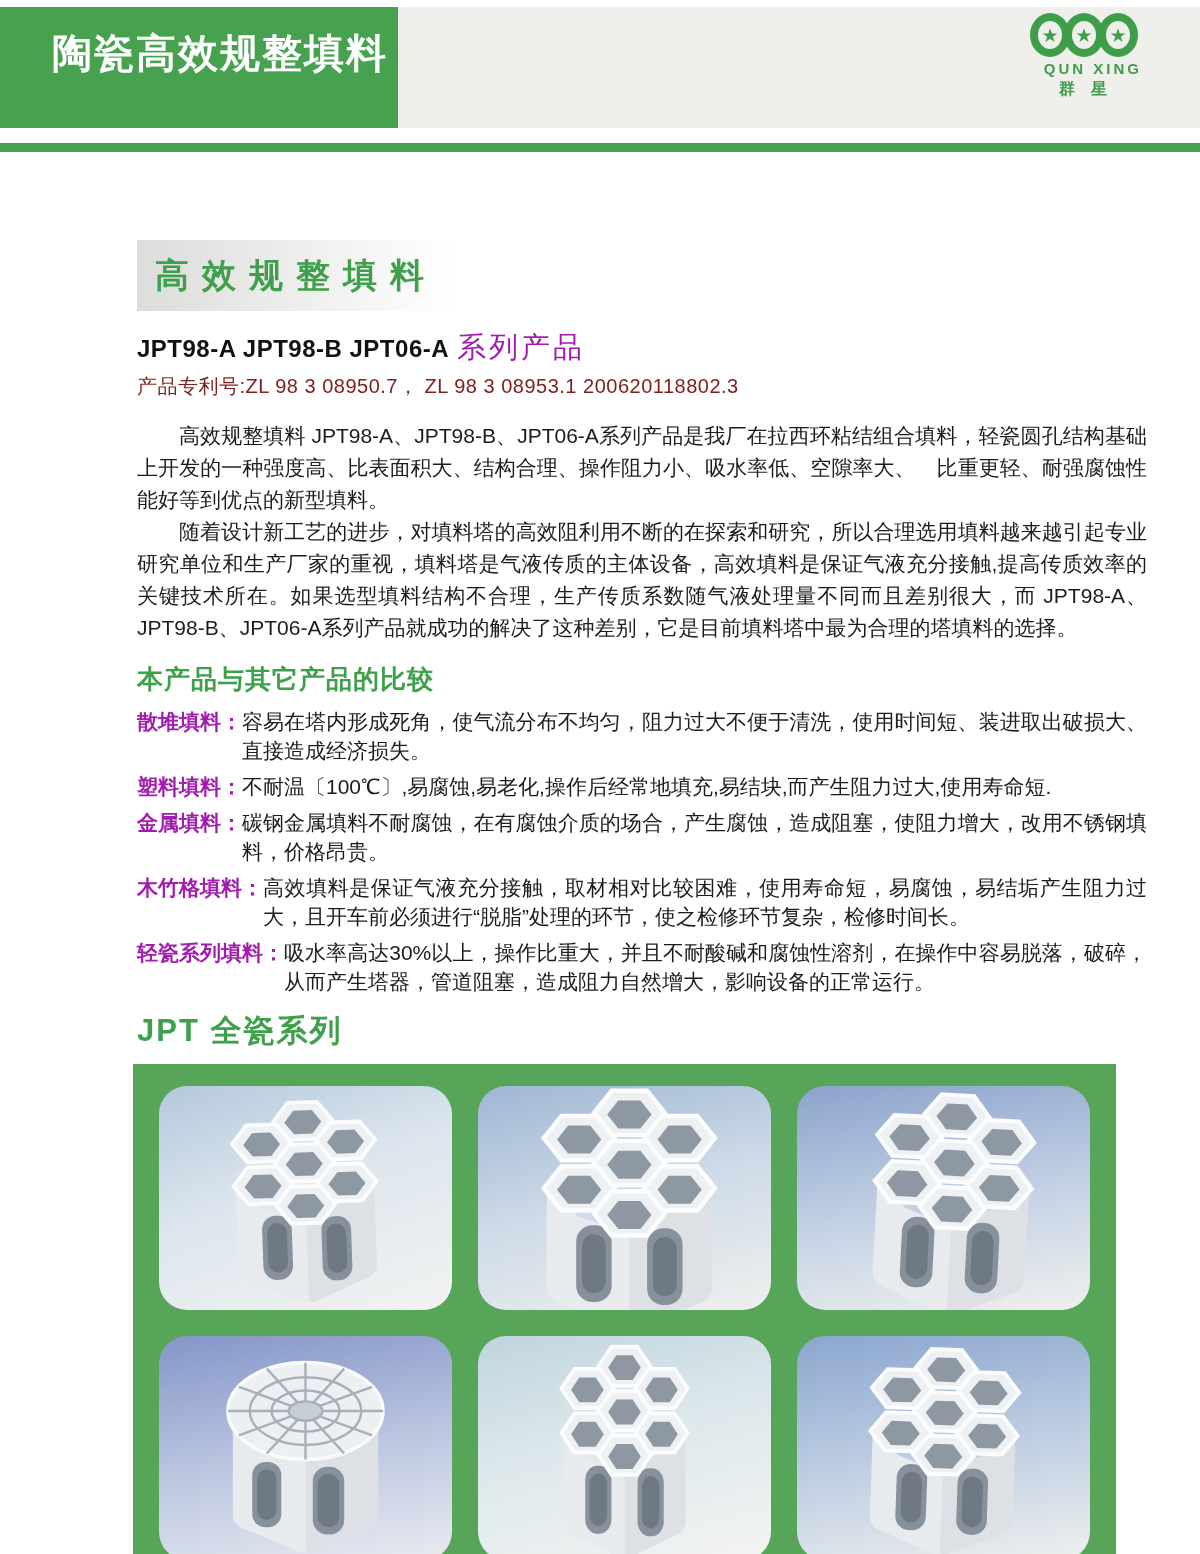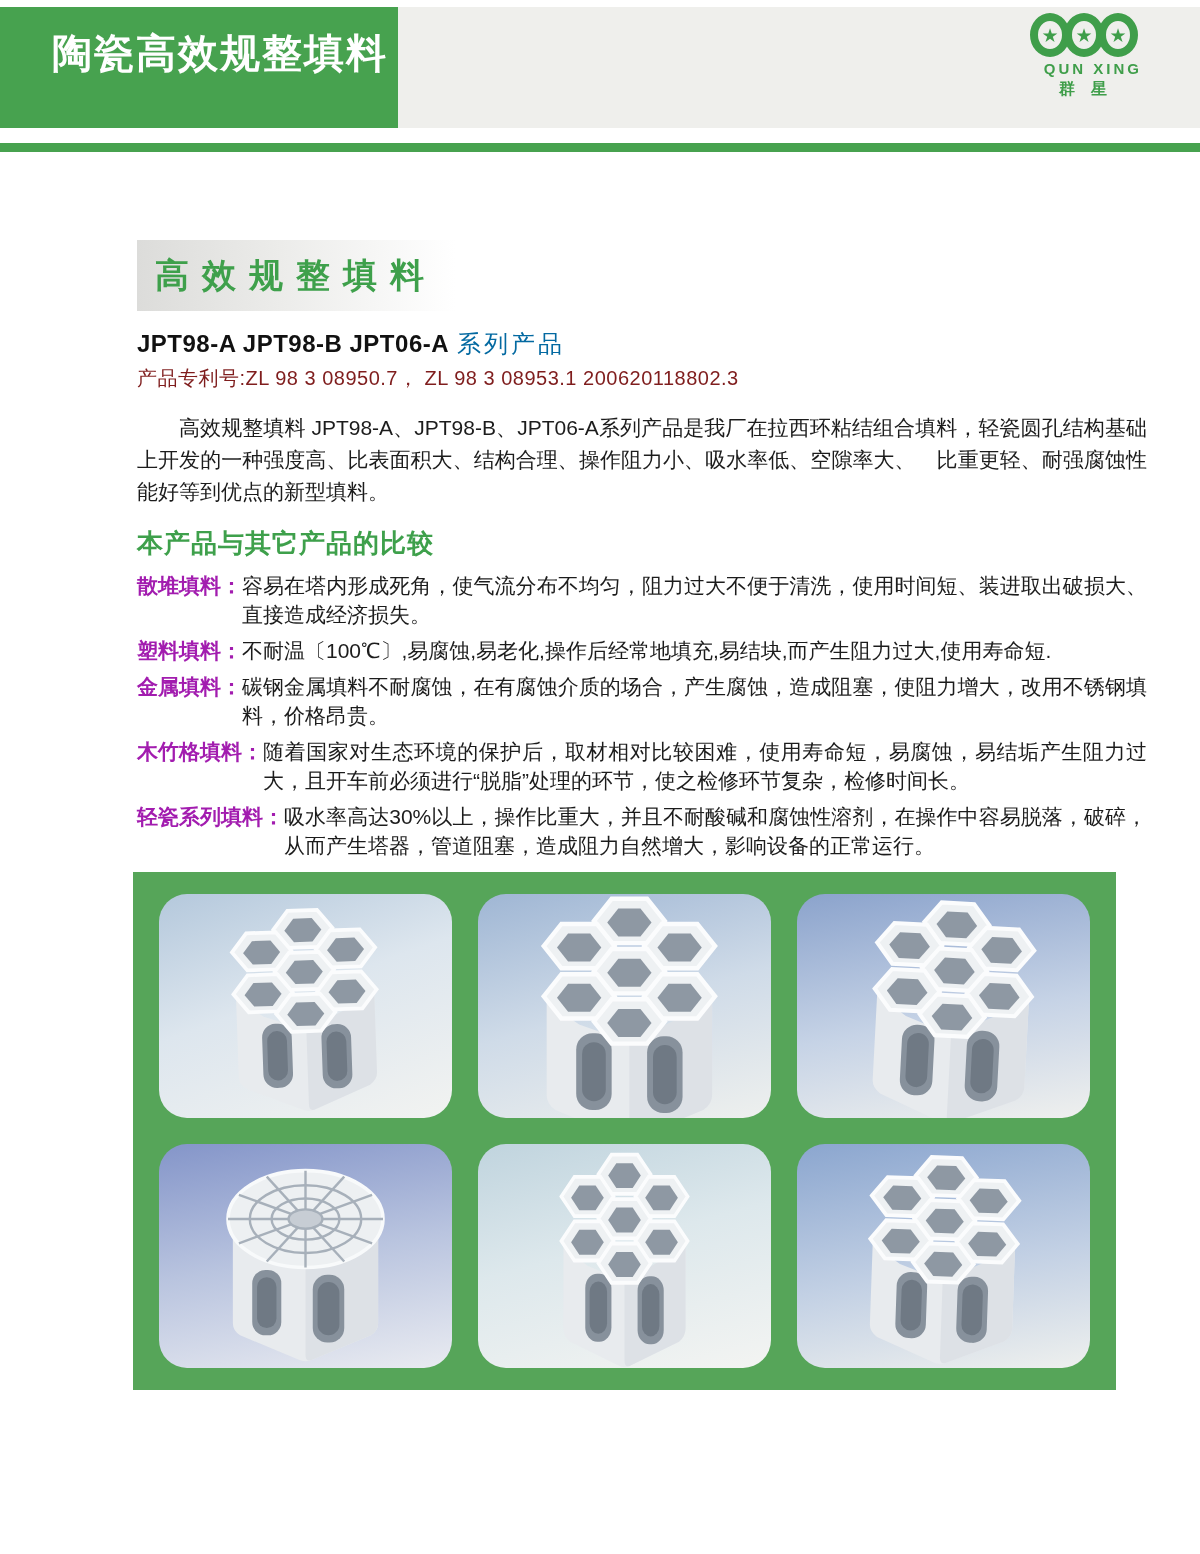--- a/index.html
+++ b/index.html
@@ -40,21 +40,21 @@
   .section-box{
     margin-top:88px;width:300px;height:71px;padding-left:18px;
     background:linear-gradient(90deg,#dcdcda 0%,#ececea 45%,#ffffff 100%);
     display:flex;align-items:center;
   }
   .section-box h1{
     margin:0;font-size:34px;color:#3ea04b;letter-spacing:13px;font-weight:bold;
   }
   .prod-title{margin-top:17px;white-space:nowrap;}
   .prod-title .latin{font-size:24px;font-weight:bold;color:#111;letter-spacing:0.5px;}
-  .prod-title .cjk{font-size:24px;color:#0369a1;letter-spacing:3px;margin-left:8px;}
+  .prod-title .cjk{font-size:29px;color:#a21caf;letter-spacing:3px;margin-left:8px;}
   .patent{margin-top:5px;font-size:20px;color:#7f1d1d;letter-spacing:0.5px;}
   .para{
     margin:0;margin-top:20px;font-size:21px;line-height:32px;color:#1c1c1c;
     text-align:justify;text-indent:2em;
   }
   .para.second{margin-top:0;}
   .cmp-head{margin-top:18px;font-size:26px;font-weight:bold;color:#3ea04b;letter-spacing:1px;}
   .cmp-list{margin-top:10px;}
   .cmp-item{display:flex;font-size:21px;line-height:29px;margin-bottom:7px;}
   .cmp-item .lbl{font-weight:bold;white-space:nowrap;color:#a21caf;}
@@ -162,46 +162,48 @@
     <h1>高效规整填料</h1>
   </div>
 
   <div class="prod-title">
     <span class="latin">JPT98-A JPT98-B JPT06-A</span><span class="cjk">系列产品</span>
   </div>
 
   <div class="patent">产品专利号:ZL 98 3 08950.7， ZL 98 3 08953.1  200620118802.3</div>
 
   <p class="para">高效规整填料 JPT98-A、JPT98-B、JPT06-A系列产品是我厂在拉西环粘结组合填料，轻瓷圆孔结构基础上开发的一种强度高、比表面积大、结构合理、操作阻力小、吸水率低、空隙率大、　比重更轻、耐强腐蚀性能好等到优点的新型填料。</p>
+  <p class="para second">随着设计新工艺的进步，对填料塔的高效阻利用不断的在探索和研究，所以合理选用填料越来越引起专业研究单位和生产厂家的重视，填料塔是气液传质的主体设备，高效填料是保证气液充分接触,提高传质效率的关键技术所在。如果选型填料结构不合理，生产传质系数随气液处理量不同而且差别很大，而 JPT98-A、JPT98-B、JPT06-A系列产品就成功的解决了这种差别，它是目前填料塔中最为合理的塔填料的选择。</p>
 
   <div class="cmp-head">本产品与其它产品的比较</div>
 
   <div class="cmp-list">
     <div class="cmp-item">
       <div class="lbl">散堆填料：</div>
       <div class="txt">容易在塔内形成死角，使气流分布不均匀，阻力过大不便于清洗，使用时间短、装进取出破损大、直接造成经济损失。</div>
     </div>
     <div class="cmp-item">
       <div class="lbl">塑料填料：</div>
       <div class="txt">不耐温〔100℃〕,易腐蚀,易老化,操作后经常地填充,易结块,而产生阻力过大,使用寿命短.</div>
     </div>
     <div class="cmp-item">
       <div class="lbl">金属填料：</div>
       <div class="txt">碳钢金属填料不耐腐蚀，在有腐蚀介质的场合，产生腐蚀，造成阻塞，使阻力增大，改用不锈钢填料，价格昂贵。</div>
     </div>
     <div class="cmp-item">
       <div class="lbl">木竹格填料：</div>
-      <div class="txt">随着国家对生态环境的保护后，取材相对比较困难，使用寿命短，易腐蚀，易结垢产生阻力过大，且开车前必须进行“脱脂”处理的环节，使之检修环节复杂，检修时间长。</div>
+      <div class="txt">高效填料是保证气液充分接触，取材相对比较困难，使用寿命短，易腐蚀，易结垢产生阻力过大，且开车前必须进行“脱脂”处理的环节，使之检修环节复杂，检修时间长。</div>
     </div>
     <div class="cmp-item">
       <div class="lbl">轻瓷系列填料：</div>
       <div class="txt">吸水率高达30%以上，操作比重大，并且不耐酸碱和腐蚀性溶剂，在操作中容易脱落，破碎，从而产生塔器，管道阻塞，造成阻力自然增大，影响设备的正常运行。</div>
     </div>
   </div>
 
+  <div class="jpt-head">JPT 全瓷系列</div>
 
   <div class="panel">
     <div class="tile t1">
       <svg viewBox="0 0 200 185">
           <use href="#sym-honey"></use>
         </svg>
     </div>
     <div class="tile t2">
       <svg viewBox="0 0 200 185">
           <use href="#sym-honey"></use>

